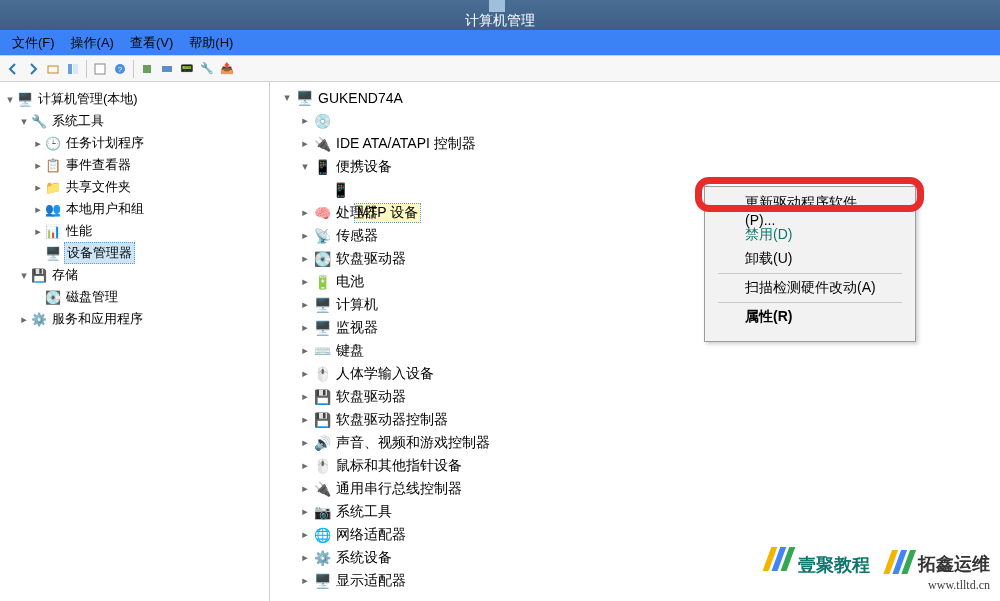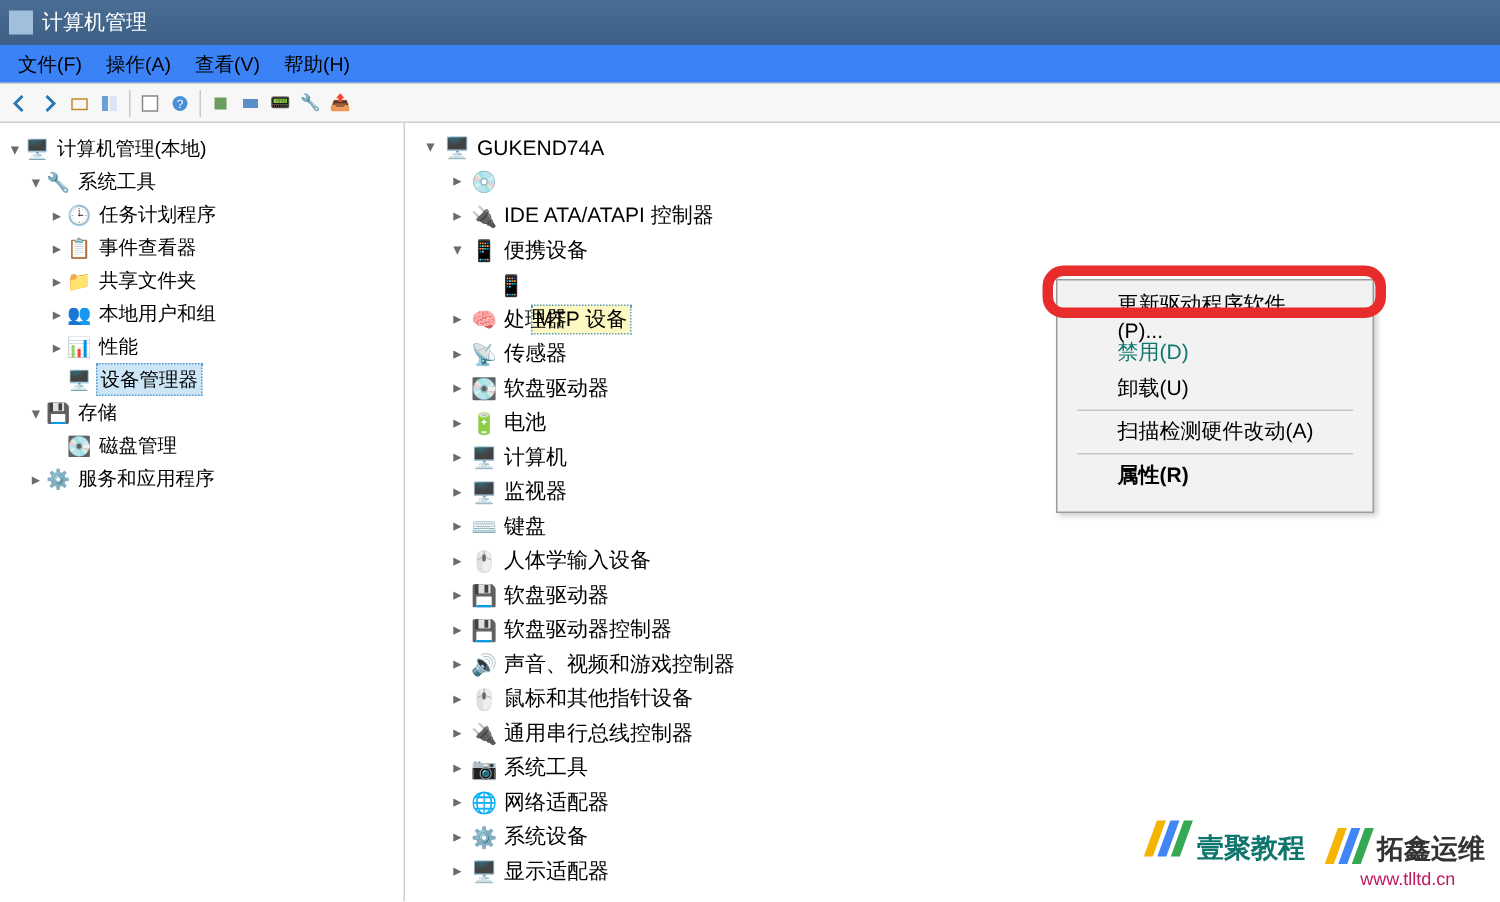--- a/index.html
+++ b/index.html
@@ -1,17 +1,17 @@
 <!DOCTYPE html>
 <html><head>
 <meta charset="utf-8">
 <style>
 * { box-sizing: border-box; margin: 0; padding: 0; }
 body { font-family: "Microsoft YaHei", "SimSun", sans-serif; font-size: 13px; background: #fff; color: #000; width: 1000px; height: 601px; overflow: hidden; position: relative; }
-.titlebar { height: 30px; background: linear-gradient(#4a6d94,#3d5f85); color: #fff; display: flex; align-items: center; padding: 0 6px; font-size: 14px; }
+.titlebar { height: 30px; background: linear-gradient(#4a6d94,#3d5f85); color: #fff; display: flex; align-items: center; padding: 0 6px; font-size: 14px; flex-direction: column; }
 .titlebar .app-icon { width: 16px; height: 16px; background: #9fbfdc; margin-right: 6px; }
 .menubar { height: 26px; background: #3b82f6; border-bottom: 1px solid #d0d0d0; display: flex; align-items: center; padding: 0 4px; font-size: 13px; }
 .menubar span { padding: 3px 8px; }
 .toolbar { height: 26px; background: #f7f7f7; border-bottom: 1px solid #d0d0d0; display: flex; align-items: center; padding: 0 4px; gap: 2px; }
 .tbtn { width: 18px; height: 18px; border: 1px solid transparent; display: flex; align-items: center; justify-content: center; font-size: 11px; }
 .main { display: flex; height: calc(601px - 30px - 26px - 26px); }
 .left { width: 270px; border-right: 1px solid #d0d0d0; padding: 6px 4px; overflow: hidden; background: #fff; }
 .right { flex: 1; padding: 4px 0 0 0; overflow: hidden; position: relative; }
 .node { display: flex; align-items: center; height: 22px; padding-right: 6px; white-space: nowrap; }
 .node .exp { width: 12px; text-align: center; color: #6b6b6b; font-size: 11px; user-select: none; }
@@ -22,22 +22,22 @@
 .rnode { display: flex; align-items: center; height: 23px; white-space: nowrap; font-size: 14px; }
 .rnode .exp { width: 14px; text-align: center; color: #6b6b6b; font-size: 11px; }
 .rnode .ic { width: 22px; height: 18px; margin-right: 2px; display: inline-flex; align-items: center; justify-content: center; }
 .rnode.sel .lbl { background: #fef9c3; border: 1px dotted #5a9bd5; padding: 0 2px; margin-top: 46px; }
 .rind0 { padding-left: 10px; } .rind1 { padding-left: 28px; } .rind2 { padding-left: 46px; }
 .ctxmenu { position: absolute; left: 434px; top: 104px; width: 212px; background: #f2f2f2; border: 1px solid #9c9c9c; box-shadow: 2px 2px 4px rgba(0,0,0,.2); z-index: 20; padding: 12px; }
 .ctxmenu .mi { height: 24px; display: flex; align-items: center; padding: 0 18px 0 28px; font-size: 14px; }
 .ctxmenu .sep { height: 1px; background: #c8c8c8; margin: 2px 1px; }
 .ctxmenu .bold { font-weight: bold; }
 .redbox { position: absolute; left: 425px; top: 95px; width: 229px; height: 35px; border: 7px solid #e82c2c; border-radius: 14px; z-index: 25; pointer-events: none; }
-.watermark1 { position: absolute; right: 10px; bottom: 8px; font-size: 13px; color: #333; text-align: center; z-index: 5; }
-.watermark1 .url { color: #be185d; font-size: 12px; }
+.watermark1 { position: absolute; right: 10px; bottom: 8px; font-size: 13px; color: #333; text-align: right; z-index: 5; font-family: Liberation Serif, serif; }
+.watermark1 .url { color: #404040; font-size: 12px; }
 .watermark2 { position: absolute; right: 130px; bottom: 24px; font-size: 18px; color: #0f766e; z-index: 5; font-weight: bold; }
 .bars { display: inline-block; transform: skewX(-20deg); }
 .bar { display: inline-block; width: 6px; height: 24px; margin-right: 3px; }
 
 .ic-computer { color:#3a6fa8; }
 </style>
 </head>
 <body>
 
 <div class="titlebar">

